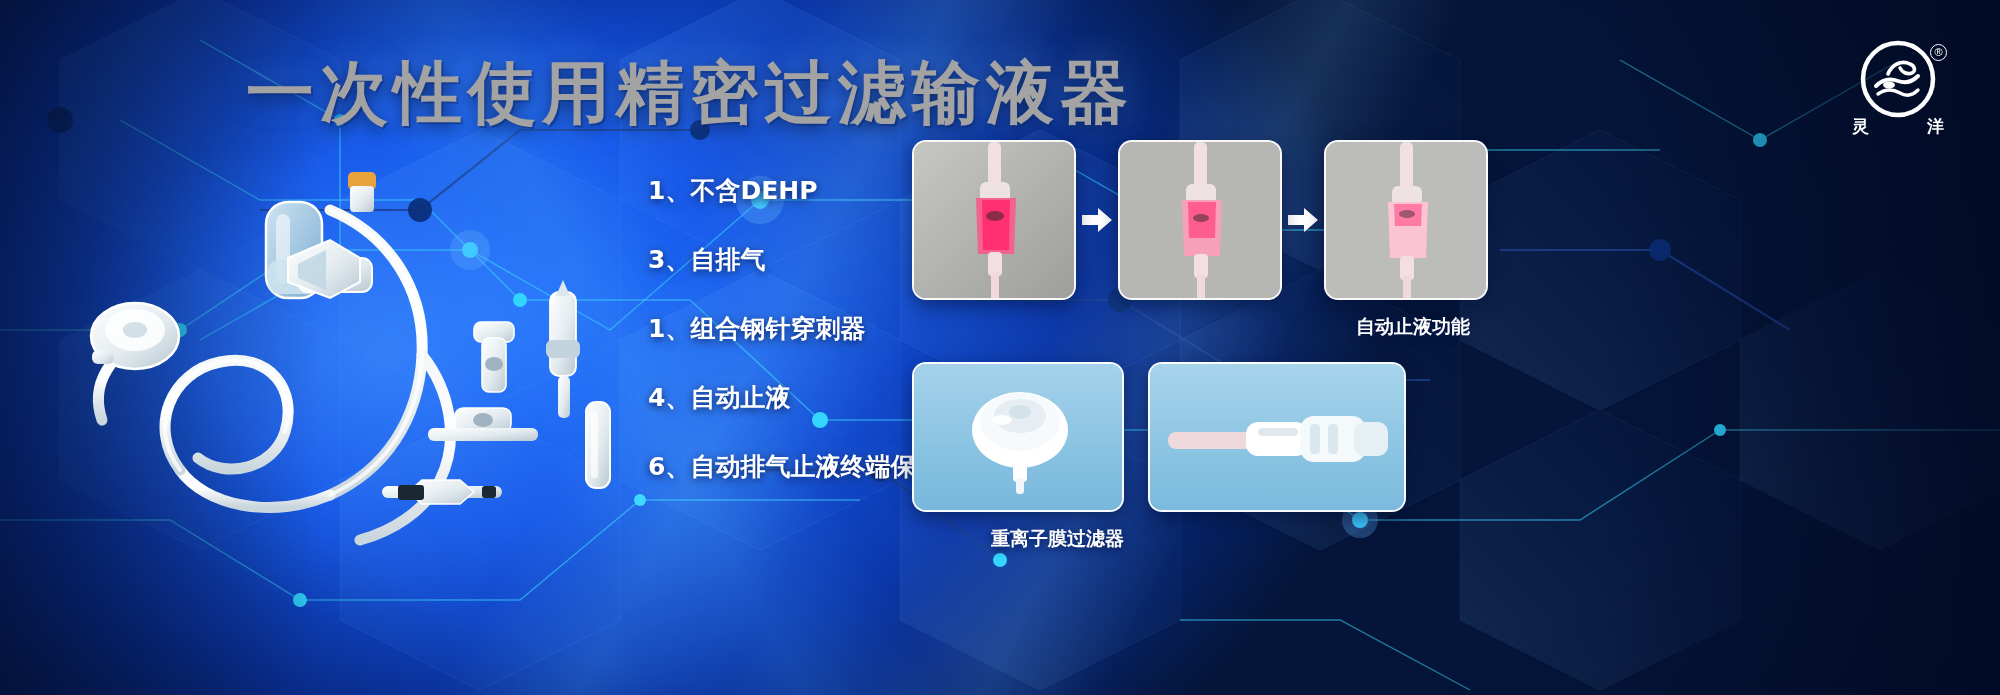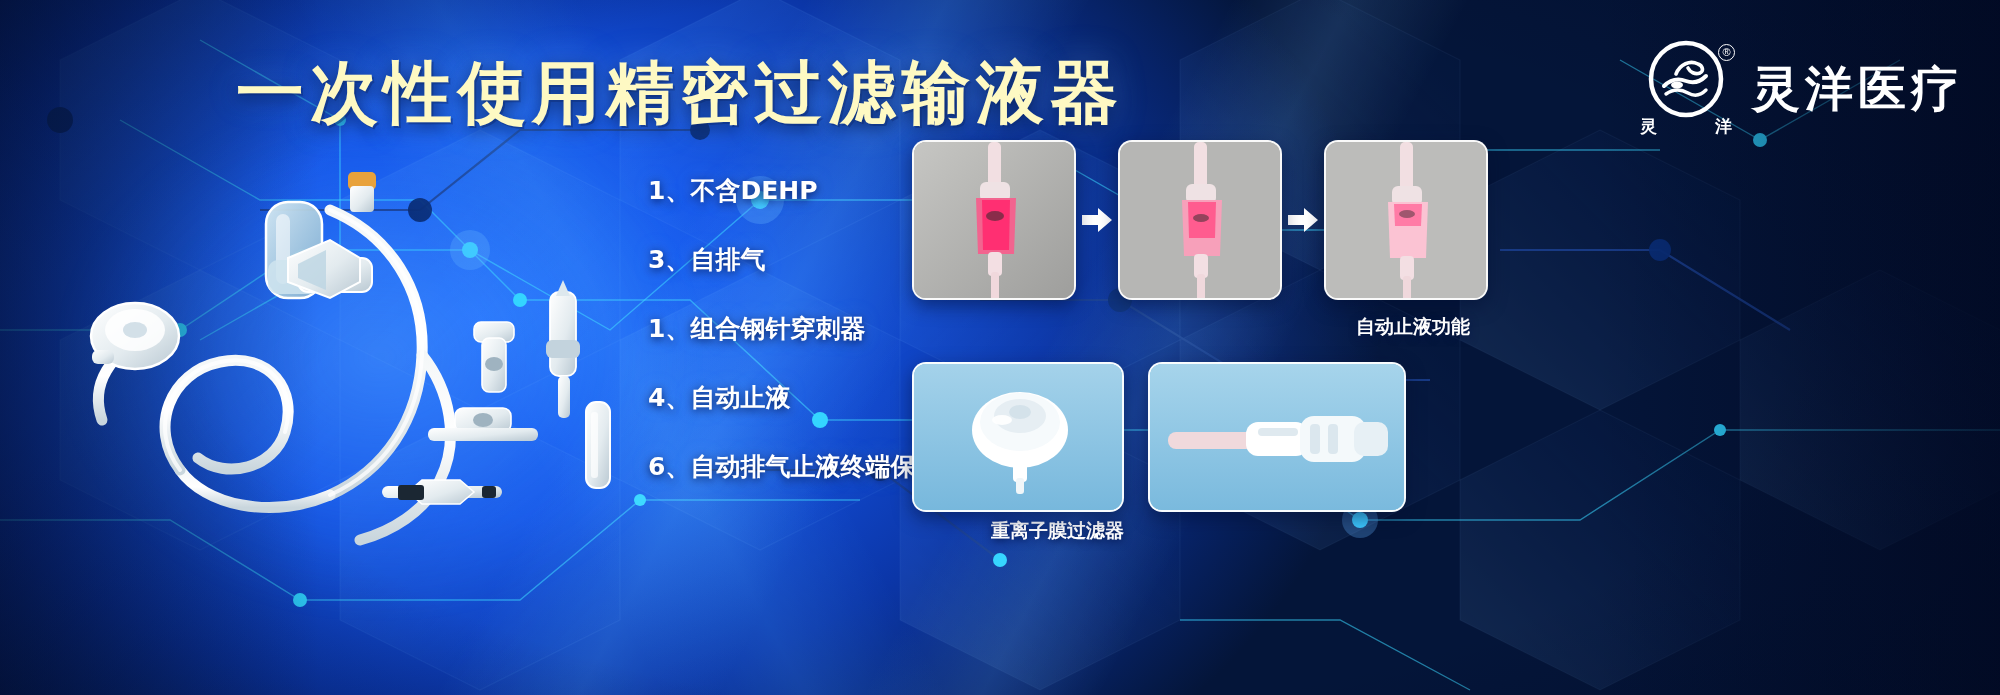--- a/index.html
+++ b/index.html
@@ -36,22 +36,22 @@
   .bg-glowcore {
     position:absolute; left:3%; top:14%; width:640px; height:520px;
     background:radial-gradient(ellipse at center, rgba(110,190,255,.30) 0%, rgba(60,140,255,.14) 45%, rgba(0,0,0,0) 72%);
     filter:blur(4px);
   }
   .bg-hexes { position:absolute; inset:0; opacity:.55; }
   .bg-net   { position:absolute; inset:0; }
 
   
   .title {
-    position:absolute; left:236px; top:48px;
-    font-size:68px; font-weight:bold; color:#fef9c3;
+    position:absolute; left:246px; top:48px;
+    font-size:68px; font-weight:bold; color:#a3a3a3;
     letter-spacing:6px; white-space:nowrap;
     font-family:"DejaVu Sans","Liberation Sans",sans-serif;
     text-shadow:0 5px 16px rgba(0,26,90,.85), 0 0 34px rgba(120,190,255,.42), 2px 2px 0 rgba(10,40,120,.5);
   }
 
   
   .brand { position:absolute; right:36px; top:40px; display:flex; align-items:center; gap:20px; }
   .brand-mark { position:relative; width:92px; height:96px; flex:0 0 auto; }
   .brand-mark .reg {
     position:absolute; right:-3px; top:4px; width:17px; height:17px;
@@ -96,21 +96,21 @@
   .cap-top { margin-top:14px; width:558px; }
 
   .row-bottom { display:flex; gap:24px; margin-top:22px; }
   .card {
     width:212px; height:150px; border-radius:14px; overflow:hidden;
     border:2px solid rgba(255,255,255,.92);
     box-shadow:0 6px 18px rgba(0,14,50,.5);
     position:relative; background:#9fd0e8;
   }
   .card.c2 { width:258px; }
-  .cap-bottom { margin-top:6px; display:flex; gap:16px; }
+  .cap-bottom { margin-top:14px; display:flex; gap:16px; }
   .cap-bottom .cap { }
   .cap-w1 { width:212px; }
   .cap-w2 { width:258px; }
 </style>
 </head>
 <body>
 
 <div class="stage">
 
   <div class="bg-base"></div>
@@ -208,21 +208,20 @@
         <path d="M36,34 C40,24 50,20 58,24 C63,26 64,31 60,33 C55,35 50,32 48,28" fill="none" stroke="#fff" stroke-width="3.6" stroke-linecap="round"></path>
         <ellipse cx="37" cy="45" rx="6" ry="3.4" fill="#fff"></ellipse>
       </svg>
       <div class="reg">®</div>
       <div class="brand-sub">
         <span>灵</span>
         <span>洋</span>
       </div>
     </div>
     <div class="brand-text">
-      <div class="brand-cn">灵洋医疗</div>
     </div>
   </div>
 
   <div class="product">
     <svg viewBox="0 0 640 420" width="640" height="420">
       <defs>
         <linearGradient id="tube" x1="0" y1="0" x2="0" y2="1">
           <stop offset="0%" stop-color="#f4f7f8"></stop>
           <stop offset="45%" stop-color="#ffffff"></stop>
           <stop offset="100%" stop-color="#c9d6dd"></stop>

